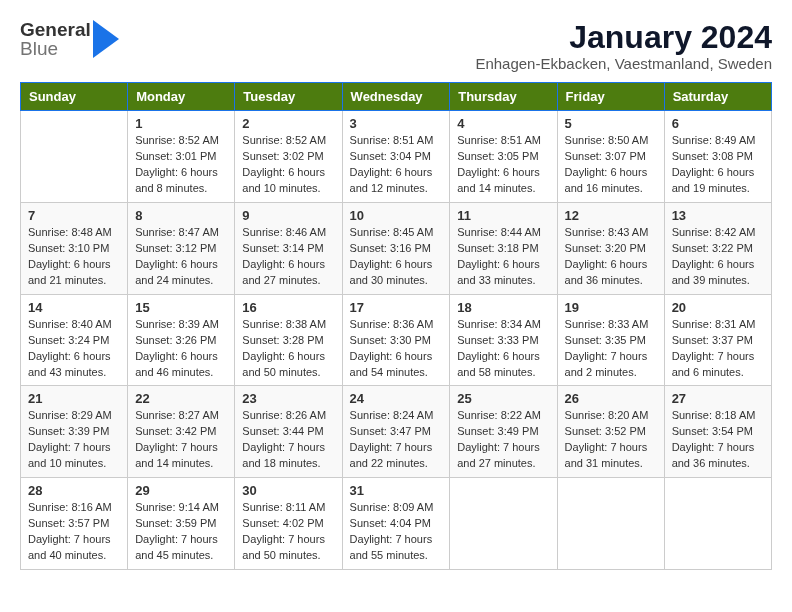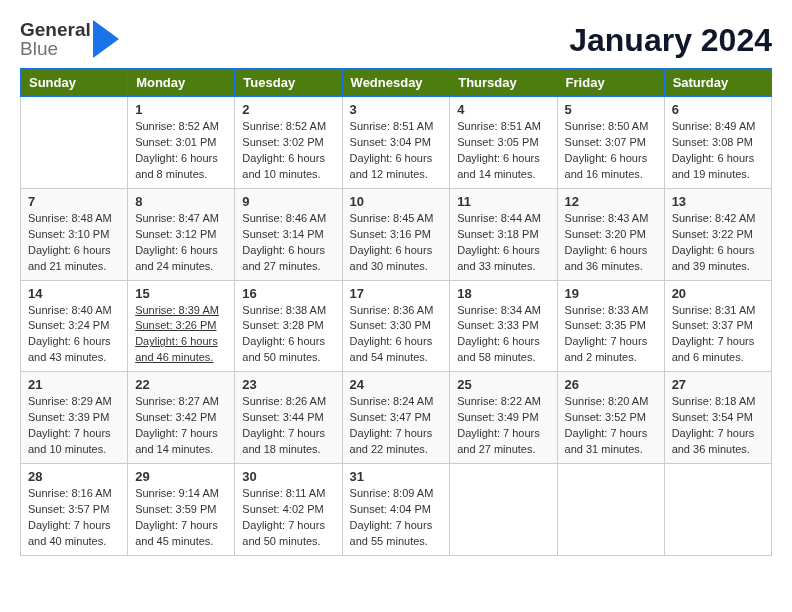--- a/index.html
+++ b/index.html
@@ -5,21 +5,21 @@
     * { box-sizing: border-box; margin: 0; padding: 0; }
     body {
       font-family: Arial, sans-serif;
       background: #fff;
       width: 792px;
       min-height: 612px;
       padding: 20px;
     }
     .header {
       display: flex;
-      align-items: flex-end;
+      align-items: flex-start;
       justify-content: space-between;
       margin-bottom: 10px;
     }
     .logo {
       display: flex;
       flex-direction: column;
       align-items: flex-start;
     }
     .title-block {
       text-align: right;
@@ -87,20 +87,21 @@
       <span style="font-size:19px;font-weight:bold;color:#333;">General</span>
       <span style="font-size:19px;font-weight:normal;color:#737373;">Blue</span>
     </div>
     <svg width="26" height="38" viewBox="0 0 26 38">
       <polygon points="0,0 26,19 0,38" fill="#1a73e8"></polygon>
     </svg>
   </div>
 </div>
   <div class="title-block">
     <h1>January 2024</h1>
+    <h2>Enhagen-Ekbacken, Vaestmanland, Sweden</h2>
   </div>
 </div>
 
 <table class="calendar">
   <thead>
     <tr>
         <th>Sunday</th>
         <th>Monday</th>
         <th>Tuesday</th>
         <th>Wednesday</th>
@@ -209,21 +210,21 @@
       <tr>
         <td>
           <span class="day-number">14</span>
           <div class="day-info" style="white-space: pre-line;">Sunrise: 8:40 AM
 Sunset: 3:24 PM
 Daylight: 6 hours
 and 43 minutes.</div>
         </td>
         <td>
           <span class="day-number">15</span>
-          <div class="day-info" style="white-space: pre-line; text-decoration: underline;">Sunrise: 8:39 AM
+          <div class="day-info" style="white-space: pre-line;">Sunrise: 8:39 AM
 Sunset: 3:26 PM
 Daylight: 6 hours
 and 46 minutes.</div>
         </td>
         <td>
           <span class="day-number">16</span>
           <div class="day-info" style="white-space: pre-line;">Sunrise: 8:38 AM
 Sunset: 3:28 PM
 Daylight: 6 hours
 and 50 minutes.</div>

